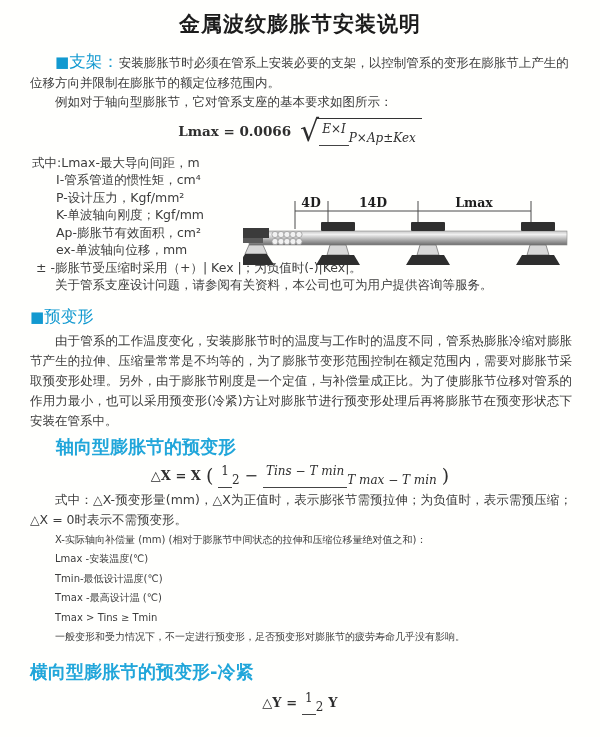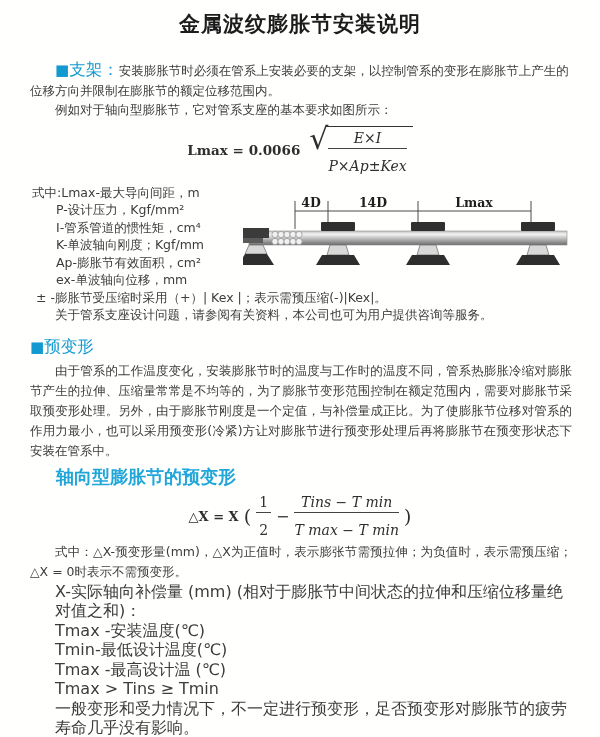--- a/index.html
+++ b/index.html
@@ -3,60 +3,60 @@
 <meta charset="utf-8">
 <style>
   html,body{margin:0;padding:0;background:#ffffff;}
   body{width:600px;height:737px;font-family:"DejaVu Sans","Liberation Sans",sans-serif;color:#3c3c3c;}
   .page{position:relative;width:600px;height:737px;overflow:hidden;background:#fffffd;}
 
   h1.title{margin:10px 0 0;font-size:21px;line-height:29px;text-align:center;color:#1c1c1c;
            font-weight:bold;letter-spacing:1px;}
 
   .para{margin:0 28px 0 30px;font-size:12.5px;line-height:19.5px;color:#3c3c3c;}
-  .lead{margin-top:21px;}
+  .lead{margin-top:13px;}
   .indent{text-indent:2em;}
   .just{text-align:justify;}
 
   .sec-head{color:#1299d0;font-size:16.5px;}
   .sec-head .sq{font-size:15px;letter-spacing:0;}
   .sec-title{margin:12px 28px 0 30px;font-size:16.5px;line-height:22px;color:#1299d0;}
   .sec-title .sq{font-size:15px;}
 
   .subhead{margin:5px 28px 0 56px;font-size:18px;line-height:22px;color:#21a6da;font-weight:bold;}
   .subhead.left{margin-left:30px;margin-top:14px;}
 
   
   .formula{display:flex;justify-content:center;align-items:center;gap:5px;
            font-family:"DejaVu Serif","Liberation Serif",serif;color:#2e2e2e;}
   .f1{margin:4px 0 0;}
   .f2{margin:6px 12px 2px;}
   .f3{margin:8px 0 4px;}
   .math{font-family:"DejaVu Serif","Liberation Serif",serif;}
   .bold{font-weight:bold;}
-  .frac{display:inline-flex;flex-direction:column;text-align:center;vertical-align:middle;
-        font-size:14px;line-height:1.25;font-style:italic;}
+  .frac{display:inline-flex;flex-direction:row;text-align:center;vertical-align:middle;
+        font-size:12px;line-height:1.25;font-style:italic;}
   .frac .num{border-bottom:1px solid #444;padding:0 3px 1px;}
   .frac .den{padding-top:9px;}
   .frac.plain{font-style:normal;}
   .paren{font-size:19px;line-height:1;}
   .sqrt{display:inline-flex;align-items:flex-start;margin-left:4px;}
   .radical{font-size:30px;line-height:30px;font-weight:400;}
   .rooted{border-top:1.3px solid #333;padding:3px 6px 0 3px;margin-left:-3px;margin-top:2px;}
   .f1 .f-lhs{font-size:13.5px;}
   .f2 .f-lhs,.f3 .f-lhs,.f3 .f-rhs{font-size:13px;font-weight:bold;}
 
   
   .defs{margin:8px 28px 0 32px;font-size:12.5px;line-height:17.5px;}
   .def{white-space:nowrap;}
   .def.sub{margin-left:24px;}
   .def.pm{margin-left:4px;}
   .def.svc{margin-left:23px;}
 
-  .line{margin:0 28px 0 55px;font-size:16px;line-height:19px;}
+  .line{margin:0 28px 0 55px;font-size:10px;line-height:19px;}
   .linegroup .line{line-height:19.5px;}
 
   
   .diagram{position:absolute;left:243px;top:193px;width:352px;height:102px;}
   .dim{stroke:#4a4a4a;stroke-width:1;}
   .dlabel{font-family:"DejaVu Serif","Liberation Serif",serif;font-weight:bold;
           font-size:12.5px;fill:#1e1e1e;}
 </style>
 </head>
 <body>
@@ -77,26 +77,26 @@
         <span class="frac">
           <span class="num">E×I</span>
           <span class="den">P×Ap±Kex</span>
         </span>
       </span>
     </span>
   </div>
 
   <div class="defs">
     <div class="def">式中:Lmax-最大导向间距，m</div>
+    <div class="def sub">I-管系管道的惯性矩，cm⁴</div>
     <div class="def sub">P-设计压力，Kgf/mm²</div>
-    <div class="def sub">I-管系管道的惯性矩，cm⁴</div>
     <div class="def sub">K-单波轴向刚度；Kgf/mm</div>
     <div class="def sub">Ap-膨胀节有效面积，cm²</div>
     <div class="def sub">ex-单波轴向位移，mm</div>
-    <div class="def pm">± -膨胀节受压缩时采用（+）| Kex |；表示需预压缩(-)|Kex|。</div>
+    <div class="def pm">± -膨胀节受压缩时采用（+）| Kex |；为负值时(-)|Kex|。</div>
     <div class="def svc">关于管系支座设计问题，请参阅有关资料，本公司也可为用户提供咨询等服务。</div>
   </div>
 
   <svg class="diagram" viewBox="0 0 352 102">
     <defs>
       <linearGradient id="pipeG" x1="0" y1="0" x2="0" y2="1">
         <stop offset="0" stop-color="#c6c6c6"></stop>
         <stop offset="0.25" stop-color="#f0f0f0"></stop>
         <stop offset="0.65" stop-color="#a9a9a9"></stop>
         <stop offset="1" stop-color="#6e6e6e"></stop>
@@ -171,21 +171,21 @@
       <span class="num">Tins − T min</span>
       <span class="den">T max − T min</span>
     </span>
     <span class="paren">)</span>
   </div>
 
   <p class="para indent just" style="margin-top:2px;line-height:20px;">式中：△X-预变形量(mm)，△X为正值时，表示膨张节需预拉伸；为负值时，表示需预压缩；△X = 0时表示不需预变形。</p>
 
   <div class="linegroup">
     <div class="line">X-实际轴向补偿量 (mm) (相对于膨胀节中间状态的拉伸和压缩位移量绝对值之和)：</div>
-    <div class="line">Tmax -安装温度(℃)</div>
+    <div class="line">Lmax -安装温度(℃)</div>
     <div class="line">Tmin-最低设计温度(℃)</div>
     <div class="line">Tmax -最高设计温 (℃)</div>
     <div class="line">Tmax &gt; Tins ≥ Tmin</div>
     <div class="line">一般变形和受力情况下，不一定进行预变形，足否预变形对膨胀节的疲劳寿命几乎没有影响。</div>
   </div>
 
   <h3 class="subhead left">横向型膨胀节的预变形-冷紧</h3>
 
   <div class="formula f3">
     <span class="f-lhs math">△Y =</span>

